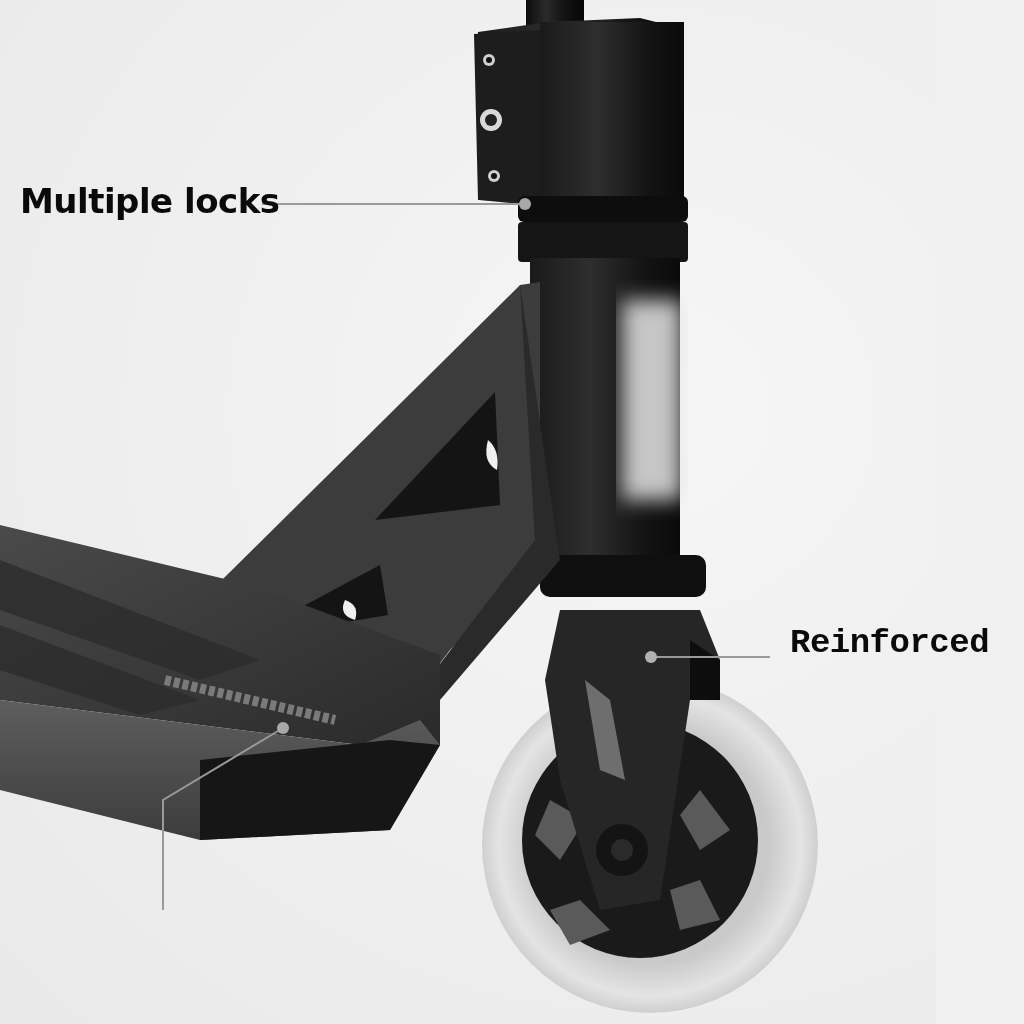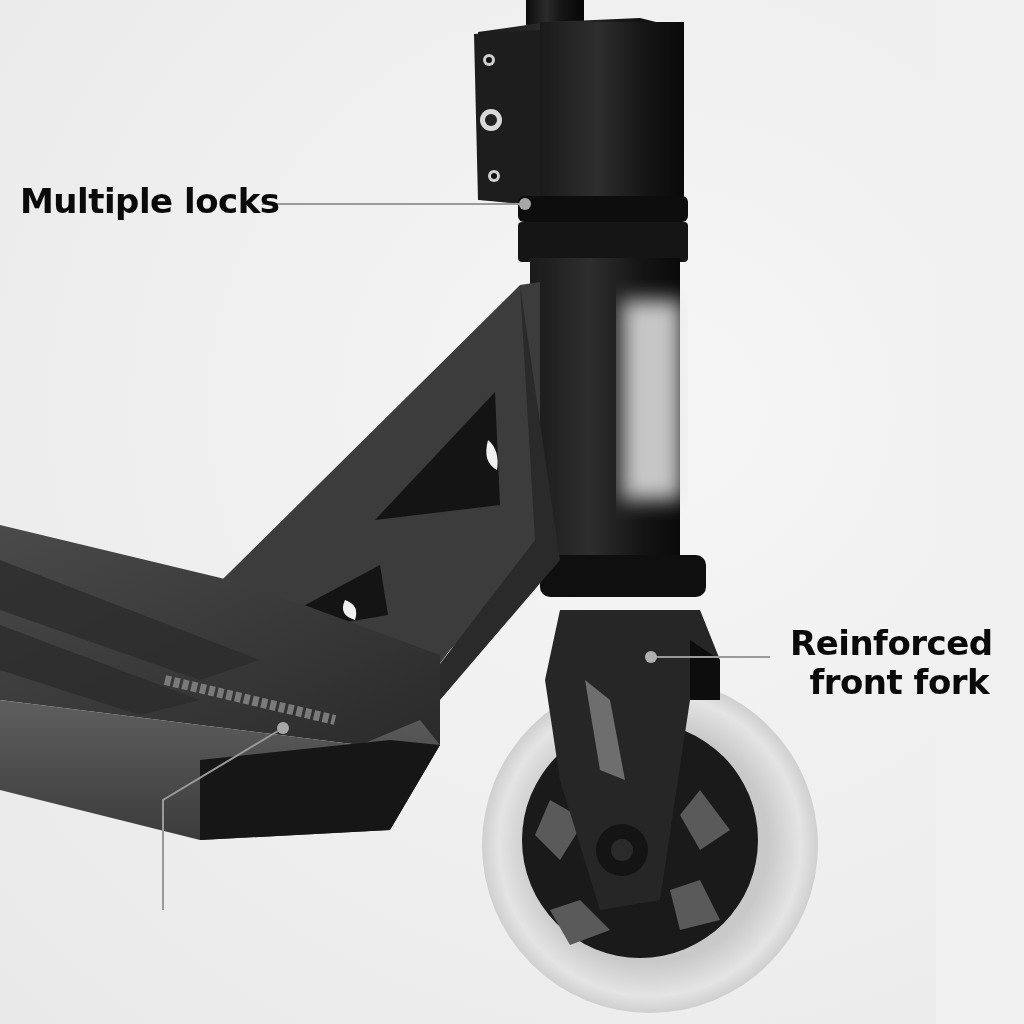--- a/index.html
+++ b/index.html
@@ -9,21 +9,21 @@
     font-family: "DejaVu Sans", "Liberation Sans", sans-serif;
   }
   .stage { position: relative; width: 936px; height: 1024px; background: radial-gradient(ellipse at 70% 40%, #f6f6f6 0%, #eeeeee 60%, #e9e9e9 100%); }
   svg.product { position: absolute; left: 0; top: 0; }
   .label {
     position: absolute; color: #0a0a0a; font-weight: bold;
     font-size: 34px; letter-spacing: -0.5px; line-height: 1.15; white-space: nowrap;
   }
   .label.locks { left: 20px; top: 182px; }
   .label.fork { left: 790px; top: 624px; text-align: center; }
-  .label.fork span { display: block; }
+  .label.fork span { display: block; font-family: Liberation Mono, monospace; }
   .label.fork .l2 { padding-left: 16px; }
   .label.weld { left: 14px; top: 936px; }
 </style>
 </head>
 <body>
 
 <div class="stage">
   <svg class="product" width="1024" height="1024" viewBox="0 0 1024 1024">
     <defs>
       <linearGradient id="barG" x1="0" x2="1">
@@ -115,15 +115,14 @@
       <polyline points="283,728 163,800 163,910"></polyline>
     </g>
     <circle cx="525" cy="204" r="6" fill="#a8a8a8"></circle>
     <circle cx="651" cy="657" r="6" fill="#b0b0b0"></circle>
     <circle cx="283" cy="728" r="6" fill="#a8a8a8"></circle>
   </svg>
 
   <div class="label locks">Multiple locks</div>
   <div class="label fork">
     <span>Reinforced</span>
-    <span class="l2">front fork</span>
   </div>
 </div>
 
 </body></html>

